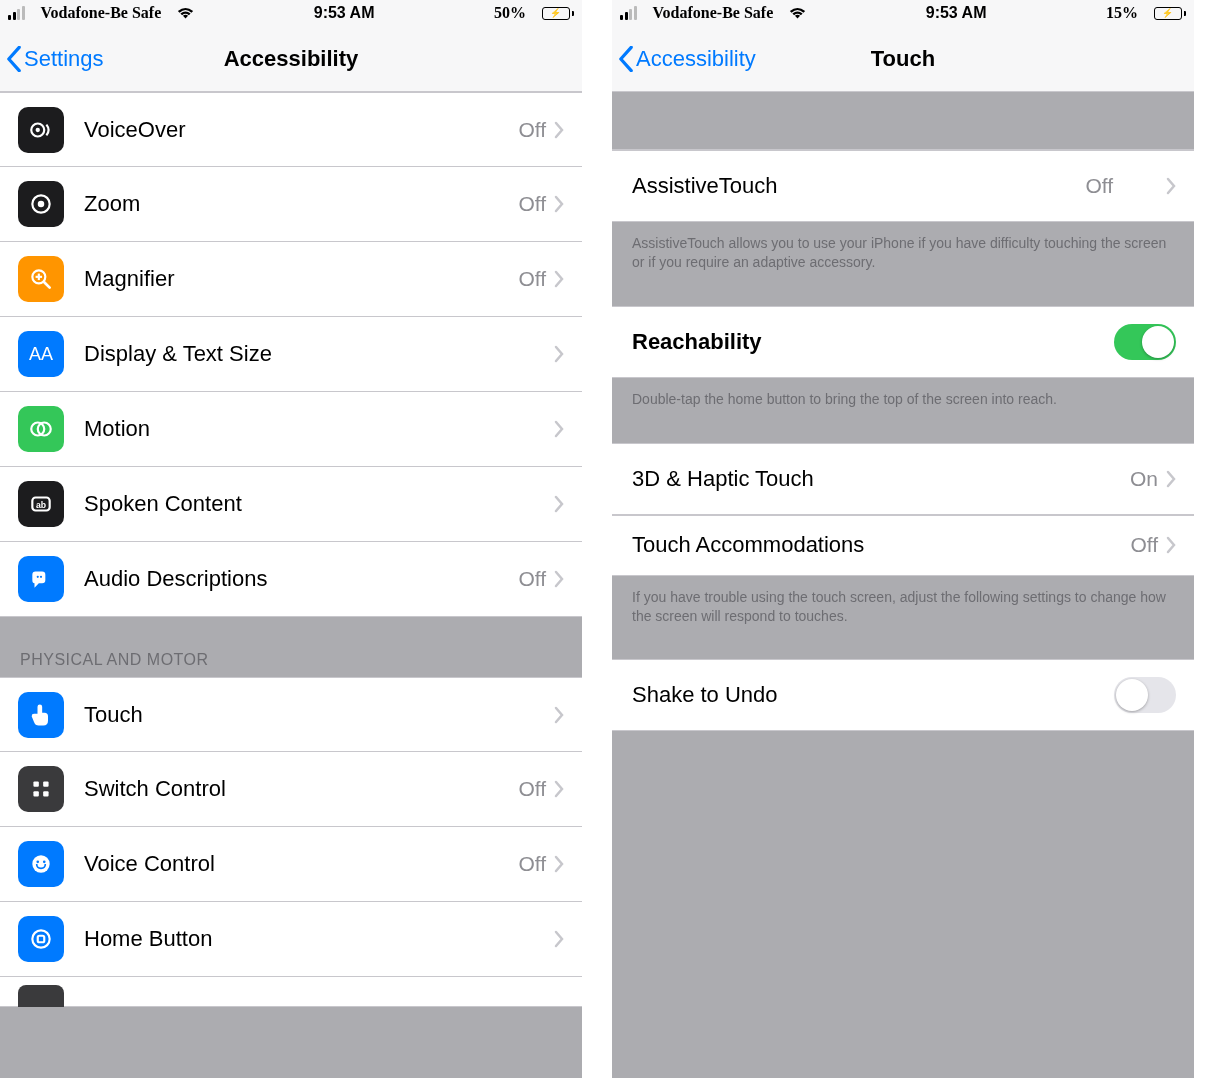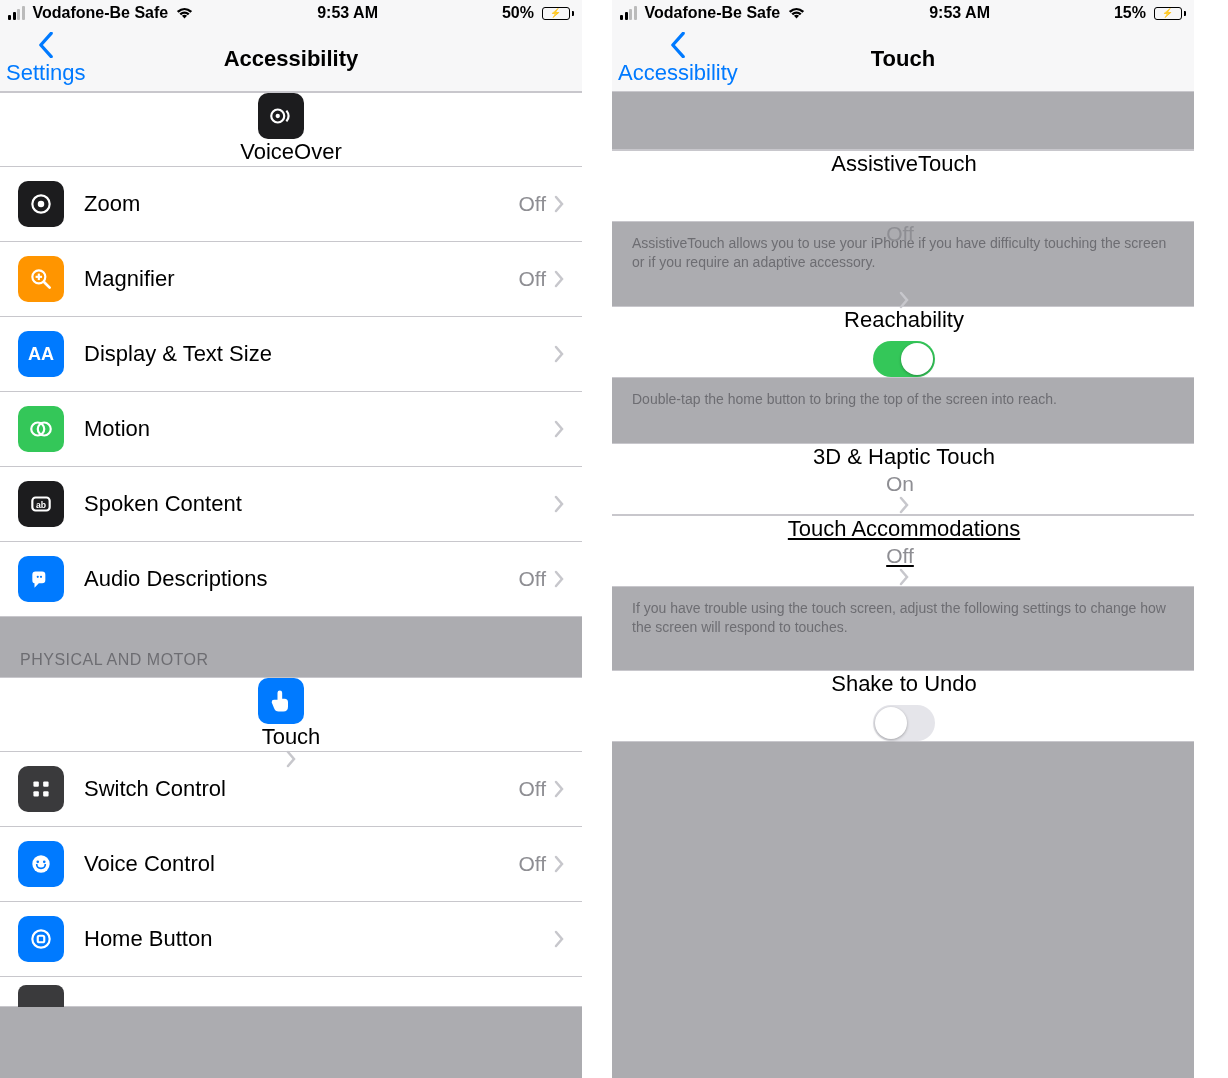--- a/index.html
+++ b/index.html
@@ -34,21 +34,21 @@
     align-items: center;
     justify-content: space-between;
     padding: 0 8px;
     font-size: 16px;
     font-weight: 600;
     background: #f7f7f8;
     color: #000;
     position: relative;
     z-index: 1;
   }
-  .statusbar .left, .statusbar .right { display: flex; align-items:center; gap:8px; }
+  .statusbar .left, .statusbar .right { display: flex; align-items:center; gap:16px;font-family:Liberation Serif, serif; }
   .signal { display:flex; align-items:flex-end; gap:1.5px; }
   .signal span { width:3px; background:#000; border-radius:1px; }
   .signal span:nth-child(1){height:5px;}
   .signal span:nth-child(2){height:8px;}
   .signal span:nth-child(3){height:11px;background:#bbb;}
   .signal span:nth-child(4){height:14px;background:#bbb;}
   .wifi-icon svg { width:17px; height:13px; display:block; }
   .battery { display:flex; align-items:center; gap:2px; }
   .battery-body {
     width:28px; height:13px; border:1px solid #000; border-radius:3px;
@@ -65,21 +65,20 @@
     border-bottom: 1px solid #c8c7cc;
     display:flex;
     align-items:center;
     position:relative;
     z-index:1;
   }
   .navbar .back {
     display:flex; align-items:center; gap:2px;
     color:#007aff; font-size:22px; font-weight:400;
     padding-left:6px;
-    flex-direction:column;
   }
   .navbar .back svg { width:16px; height:26px; }
   .navbar .title {
     position:absolute; left:0; right:0; text-align:center;
     font-size:22px; font-weight:600; color:#000;
     pointer-events:none;
   }
 
   
   .group-header {
@@ -90,21 +89,21 @@
   }
   .row {
     background:#fff;
     border-bottom:1px solid #c8c7cc;
     display:flex; align-items:center;
     padding:0 18px;
     height:75px;
     position:relative;
     z-index:1;
   }
-  .row.first-in-group { border-top:1px solid #c8c7cc;flex-direction:column; }
+  .row.first-in-group { border-top:1px solid #c8c7cc; }
   .row .icon {
     width:46px; height:46px; border-radius:10px;
     display:flex; align-items:center; justify-content:center;
     margin-right:20px; flex-shrink:0;
     color:#fff; font-size:22px;
   }
   .row .label { font-size:22px; color:#000; flex:1; }
   .row .value { font-size:21px; color:#8e8e93; margin-right:8px; }
   .chevron svg { width:10px; height:18px; }
   .chevron { color:#c7c7cc; display:flex; align-items:center; }
@@ -229,21 +228,21 @@
       </div>
     <div class="label">Magnifier</div>
     <div class="value">Off</div>
     <div class="chevron">
         <svg viewBox="0 0 10 18">
           <polyline points="2,2 8,9 2,16" fill="none" stroke="currentColor" stroke-width="2.5" stroke-linecap="round"></polyline>
         </svg>
       </div>
   </div>
   <div class="row">
-    <div class="icon ic-blue" style="font-weight:700;font-size:18px;border-radius:10px;">AA</div>
+    <div class="icon ic-blue" style="font-weight:400;font-size:18px;border-radius:10px;">AA</div>
     <div class="label">Display &amp; Text Size</div>
     <div class="chevron">
         <svg viewBox="0 0 10 18">
           <polyline points="2,2 8,9 2,16" fill="none" stroke="currentColor" stroke-width="2.5" stroke-linecap="round"></polyline>
         </svg>
       </div>
   </div>
   <div class="row">
     <div class="icon ic-green">
         <svg width="26" height="26" viewBox="0 0 24 24">
@@ -399,39 +398,39 @@
     <div class="label">AssistiveTouch</div>
     <div class="value">Off</div>
     <div class="chevron">
         <svg viewBox="0 0 10 18">
           <polyline points="2,2 8,9 2,16" fill="none" stroke="currentColor" stroke-width="2.5" stroke-linecap="round"></polyline>
         </svg>
       </div>
   </div>
   <div class="footer-text">AssistiveTouch allows you to use your iPhone if you have difficulty touching the screen or if you require an adaptive accessory.</div>
 
-  <div class="row no-icon first-in-group" style="height:72px;">
+  <div class="row no-icon first-in-group" style="height:72px;font-weight:bold;">
     <div class="label">Reachability</div>
     <div class="toggle on">
         <div class="knob"></div>
       </div>
   </div>
   <div class="footer-text">Double-tap the home button to bring the top of the screen into reach.</div>
 
   <div class="row no-icon first-in-group" style="height:72px;">
     <div class="label">3D &amp; Haptic Touch</div>
     <div class="value">On</div>
     <div class="chevron">
         <svg viewBox="0 0 10 18">
           <polyline points="2,2 8,9 2,16" fill="none" stroke="currentColor" stroke-width="2.5" stroke-linecap="round"></polyline>
         </svg>
       </div>
   </div>
 
-  <div class="row no-icon first-in-group" style="height:72px;text-decoration:underline;">
+  <div class="row no-icon first-in-group" style="height:61px;">
     <div class="label">Touch Accommodations</div>
     <div class="value">Off</div>
     <div class="chevron">
         <svg viewBox="0 0 10 18">
           <polyline points="2,2 8,9 2,16" fill="none" stroke="currentColor" stroke-width="2.5" stroke-linecap="round"></polyline>
         </svg>
       </div>
   </div>
   <div class="footer-text">If you have trouble using the touch screen, adjust the following settings to change how the screen will respond to touches.</div>
 

